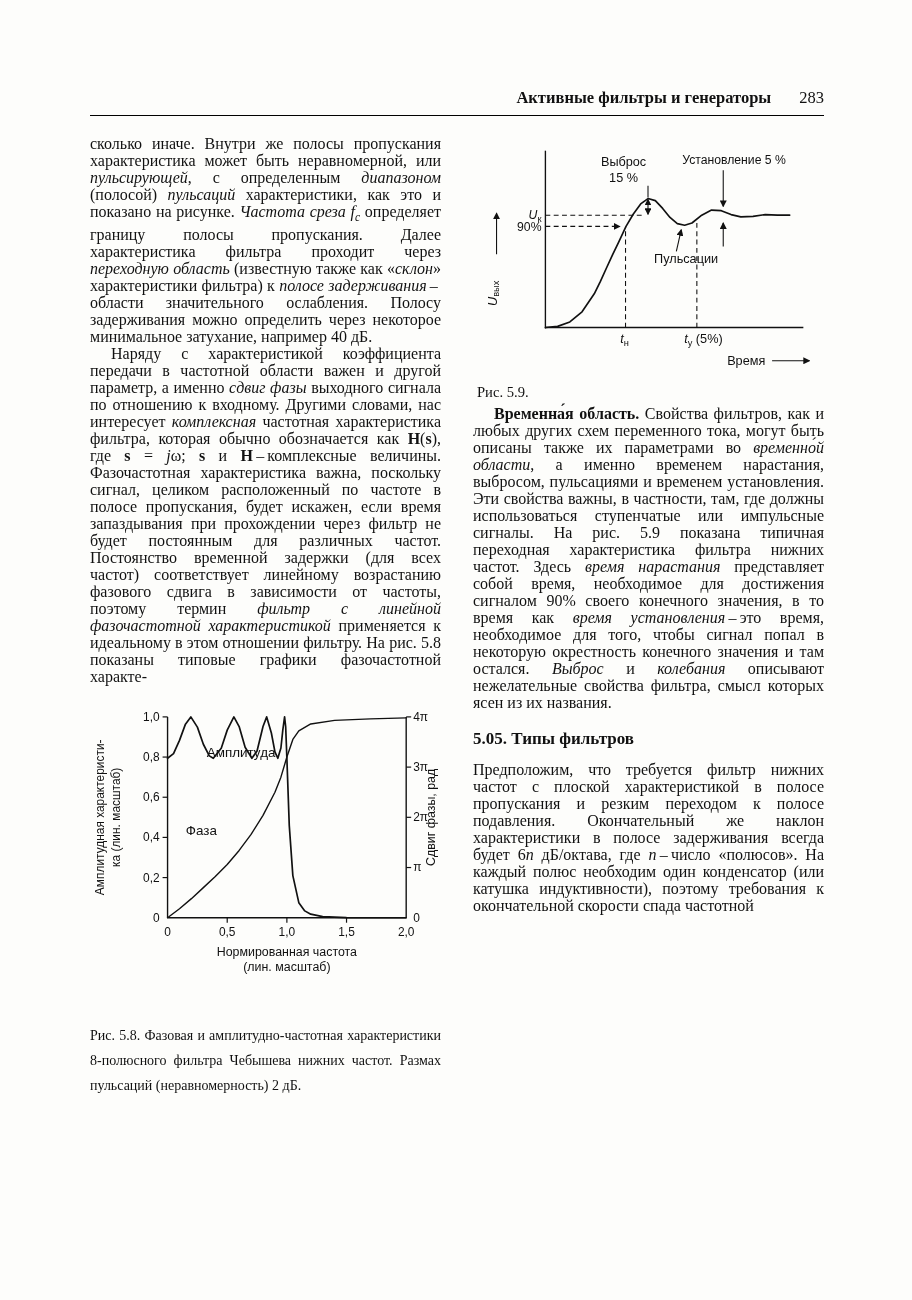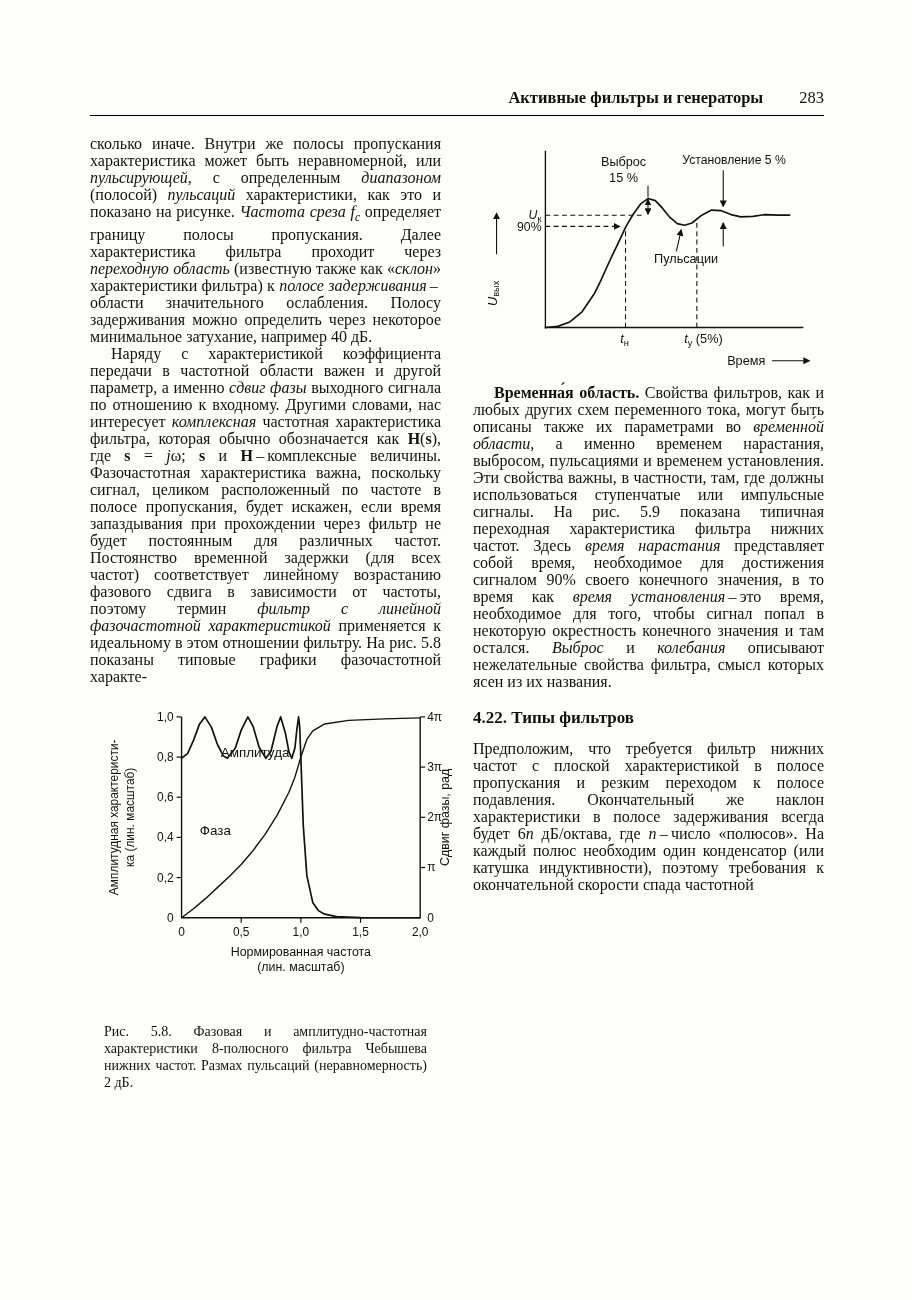--- a/index.html
+++ b/index.html
@@ -1,32 +1,32 @@
 <!DOCTYPE html>
 <html lang="ru"><head>
 <meta charset="utf-8">
 <style>
   *{box-sizing:border-box;margin:0;padding:0}
   html,body{background:#cfcfcf}
   body{font-family:"Liberation Serif",serif;color:#111}
   .page{width:912px;height:1300px;background:#fdfdfb;margin:0 auto;position:relative;overflow:hidden}
   .content{position:absolute;left:90px;top:88px;width:734px}
-  .pageheader{display:flex;justify-content:flex-end;align-items:baseline;gap:36px;
+  .pageheader{display:flex;justify-content:flex-end;align-items:baseline;gap:28px;
               border-bottom:1.7px solid #000;padding-bottom:7px}
   .running-title{font-weight:bold;font-size:16.5px}
   .page-number{font-weight:normal;font-size:16.5px}
   .columns{display:flex;gap:32px;margin-top:19px}
   .col{width:351px}
   .col p{font-size:16px;line-height:17px;text-align:justify;text-indent:21px}
   .col p.noindent{text-indent:0}
   .section-heading{font-size:17px;font-weight:bold;margin:18px 0 12px}
-  figure{margin:14px}
+  figure{margin:0}
   .fig58{margin-top:14px}
   .fig59{margin:2px 0 4px 4px}
-  .figcaption{font-size:14px;line-height:17px;text-align:justify;margin-top:10px}
+  .figcaption{font-size:14px;line-height:25px;text-align:justify;margin-top:10px}
   .figcaption-simple{font-size:14.6px;margin-top:4px}
   svg text{font-family:"Liberation Sans",sans-serif;fill:#111}
   .axis{stroke:#111;stroke-width:1.4;fill:none}
   .tick{stroke:#111;stroke-width:1.2;fill:none}
   .curve{stroke:#111;fill:none;stroke-linejoin:round;stroke-linecap:round}
   .dash{stroke:#111;stroke-width:1.1;stroke-dasharray:5 3.5;fill:none}
   .lead{stroke:#111;stroke-width:1.1;fill:none}
 </style>
 </head>
 <body>
@@ -136,22 +136,23 @@
             <line class="lead" x1="204" y1="117" x2="209" y2="95" marker-end="url(#arr)"></line>
 
             <line class="dash" x1="152" y1="195" x2="152" y2="92"></line>
             <line class="dash" x1="225" y1="195" x2="225" y2="86"></line>
             <text font-size="13" text-anchor="middle" x="151" y="211"><tspan font-style="italic">t</tspan><tspan dy="3" font-size="9.5">н</tspan></text>
             <text font-size="13" x="212" y="211"><tspan font-style="italic">t</tspan><tspan dy="3" font-size="9.5">у</tspan><tspan dy="-3"> (5%)</tspan></text>
 
             <text font-size="13" x="256" y="233">Время</text>
             <line class="lead" x1="302" y1="229" x2="340" y2="229" marker-end="url(#arr)"></line>
           </svg>
+          <figcaption class="figcaption-simple">Рис. 5.9.</figcaption>
         </figure>
 
         <p><span style="font-weight: bold;">Временна́я область.</span><span> Свойства фильтров, как и любых других схем переменного тока, могут быть описаны также их параметрами во </span><span style="font-style: italic;">временно́й области</span><span>, а именно временем нарастания, выбросом, пульсациями и временем установления. Эти свойства важны, в частности, там, где должны использоваться ступенчатые или импульсные сигналы. На рис. 5.9 показана типичная переходная характеристика фильтра нижних частот. Здесь </span><span style="font-style: italic;">время нарастания</span><span> представляет собой время, необходимое для достижения сигналом 90% своего конечного значения, в то время как </span><span style="font-style: italic;">время установления</span><span> – это время, необходимое для того, чтобы сигнал попал в некоторую окрестность конечного значения и там остался. </span><span style="font-style: italic;">Выброс</span><span> и </span><span style="font-style: italic;">колебания</span><span> описывают нежелательные свойства фильтра, смысл которых ясен из их названия.</span></p>
-        <h2 class="section-heading">4.22. Типы фильтров</h2>
+        <h2 class="section-heading">5.05. Типы фильтров</h2>
         <p class="noindent"><span>Предположим, что требуется фильтр нижних частот с плоской характеристикой в полосе пропускания и резким переходом к полосе подавления. Окончательный же наклон характеристики в полосе задерживания всегда будет 6</span><span style="font-style: italic;">n</span><span> дБ/октава, где </span><span style="font-style: italic;">n</span><span> – число «полюсов». На каждый полюс необходим один конденсатор (или катушка индуктивности), поэтому требования к окончательной скорости спада частотной</span></p>
       </div>
 
     </div>
   </div>
 </div>
 
 </body></html>

